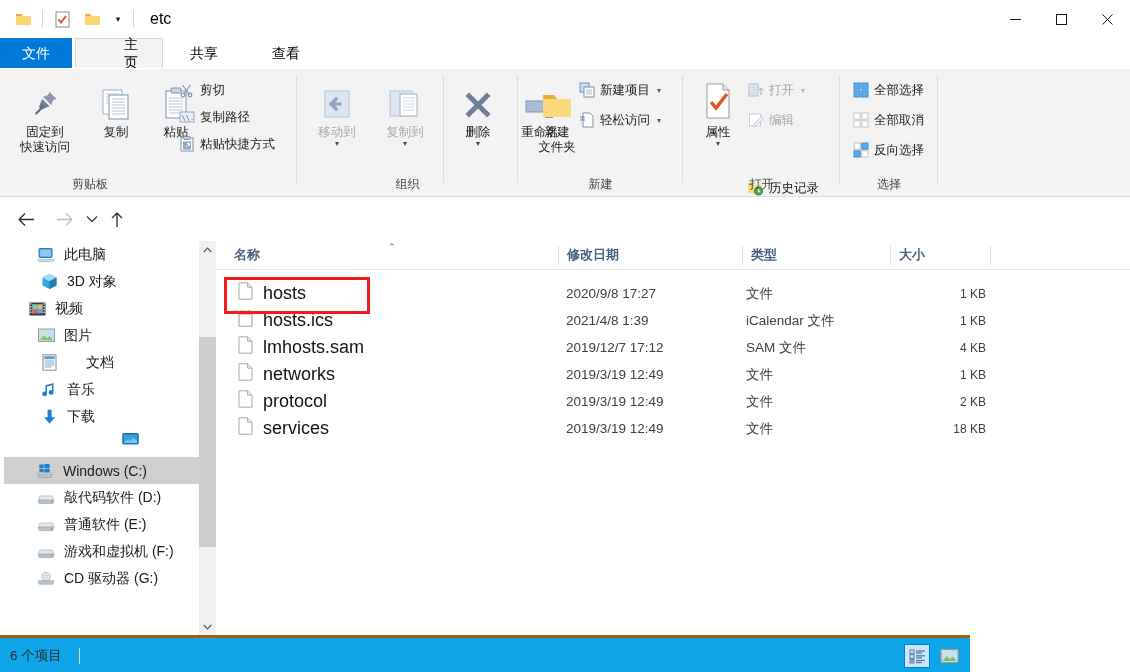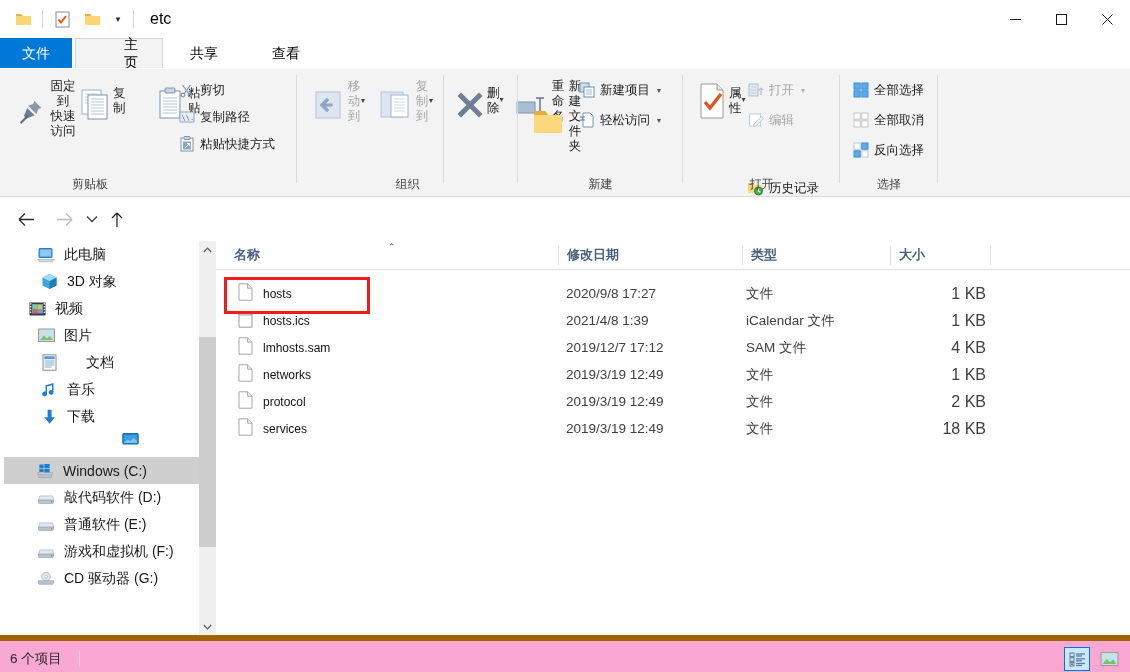--- a/index.html
+++ b/index.html
@@ -102,21 +102,21 @@
   }
   .rgroup-label {
     position: absolute; bottom: 4px; left: 0; width: 100%;
     text-align: center; font-size: 12px; color: #444;
   }
   .rgroup-sep {
     position: absolute; top: 6px; width: 1px; height: 108px; background: #dcdcdc;
   }
   .bigbtn {
     position: absolute; top: 4px;
-    display: flex; flex-direction: row; align-items: center;
+    display: flex; flex-direction: column; align-items: center;
     cursor: default; padding: 3px 4px 0;
   }
   .bigbtn .ic { height: 46px; display: flex; align-items: flex-end; justify-content: center; }
   .bigbtn .lbl {
     font-size: 12.5px; color: #1a1a1a; text-align: center; line-height: 15px; margin-top: 3px;
   }
   .bigbtn.disabled .lbl { color: #a6a6a6; }
   .dd-caret { font-size: 8px; color: #444; line-height: 7px; }
   .smallbtn {
     position: absolute; display: flex; align-items: center; gap: 5px;
@@ -213,45 +213,45 @@
   .sortmark {
     position: absolute; top: 1px; font-size: 9px; color: #5a5a5a;
   }
   .frow {
     position: absolute; left: 0; width: 914px; height: 27px;
     cursor: default;
   }
   .fname {
     position: absolute; left: 22px; top: 0; height: 27px;
     display: flex; align-items: center; gap: 10px;
-    font-size: 12px; color: #121212;
+    font-size: 18px; color: #121212;
   }
   .fdate {
     position: absolute; left: 350px; top: 0; height: 27px;
     display: flex; align-items: center; font-size: 13.5px; color: #404040;
   }
   .ftype {
     position: absolute; left: 530px; top: 0; height: 27px;
     display: flex; align-items: center; font-size: 13.5px; color: #404040;
   }
   .fsize {
     position: absolute; left: 640px; top: 0; width: 130px; height: 27px;
     display: flex; align-items: center; justify-content: flex-end;
-    font-size: 16px; color: #404040;
+    font-size: 12px; color: #404040;
   }
 
   .annot-box {
     position: absolute; left: 224px; top: 277px; width: 146px; height: 37px;
     border: 3px solid #f01c1c; pointer-events: none; z-index: 40;
   }
 
   
   .statusbar {
-    position: absolute; left: 0; top: 635px; width: 1130px; height: 37px;
-    background: #f9a8d4; border-top: 6px solid #a16207;
+    position: absolute; left: 0; top: 635px; width: 970px; height: 37px;
+    background: #0ea5e9; border-top: 3px solid #a16207;
   }
   .status-text {
     position: absolute; left: 10px; top: 9px;
     font-size: 13.5px; color: #2a2a2a;
   }
   .status-divider {
     position: absolute; left: 79px; top: 10px; width: 1px; height: 16px; background: #d8d8d8;
   }
   .viewbtns {
     position: absolute; right: 8px; top: 6px; display: flex; gap: 6px;
@@ -333,21 +333,21 @@
           <svg width="36" height="36" viewBox="0 0 36 36">
               <g fill="#8d98ad">
                 <path d="M22.5 6l7 7-3.3 1.1-1.8 5.1-8.4-8.4 5.1-1.8z"></path>
                 <path d="M15.2 12.9l7.4 7.4-8 3.3-2.7-2.7z" fill="#6f7c94"></path>
                 <rect x="7" y="23" width="11" height="2.2" transform="rotate(-45 12.5 24)" fill="#5c6a82"></rect>
               </g>
             </svg>
         </div>
         <div class="lbl"><span>固定到</span><br><span>快速访问</span></div>
       </div>
-      <div class="bigbtn" style="left:73px;width:56px;">
+      <div class="bigbtn" style="left:88px;width:56px;">
         <div class="ic">
           <svg width="36" height="36" viewBox="0 0 36 36">
               <rect x="5" y="4" width="19" height="24" fill="#fff" stroke="#9fb0c9"></rect>
               <g stroke="#bcc9da" stroke-width="1">
                 <line x1="8" y1="8" x2="21" y2="8"></line>
                 <line x1="8" y1="11" x2="21" y2="11"></line>
                 <line x1="8" y1="14" x2="21" y2="14"></line>
                 <line x1="8" y1="17" x2="21" y2="17"></line>
               </g>
               <rect x="11" y="9" width="19" height="24" fill="#fff" stroke="#7f93b0"></rect>

